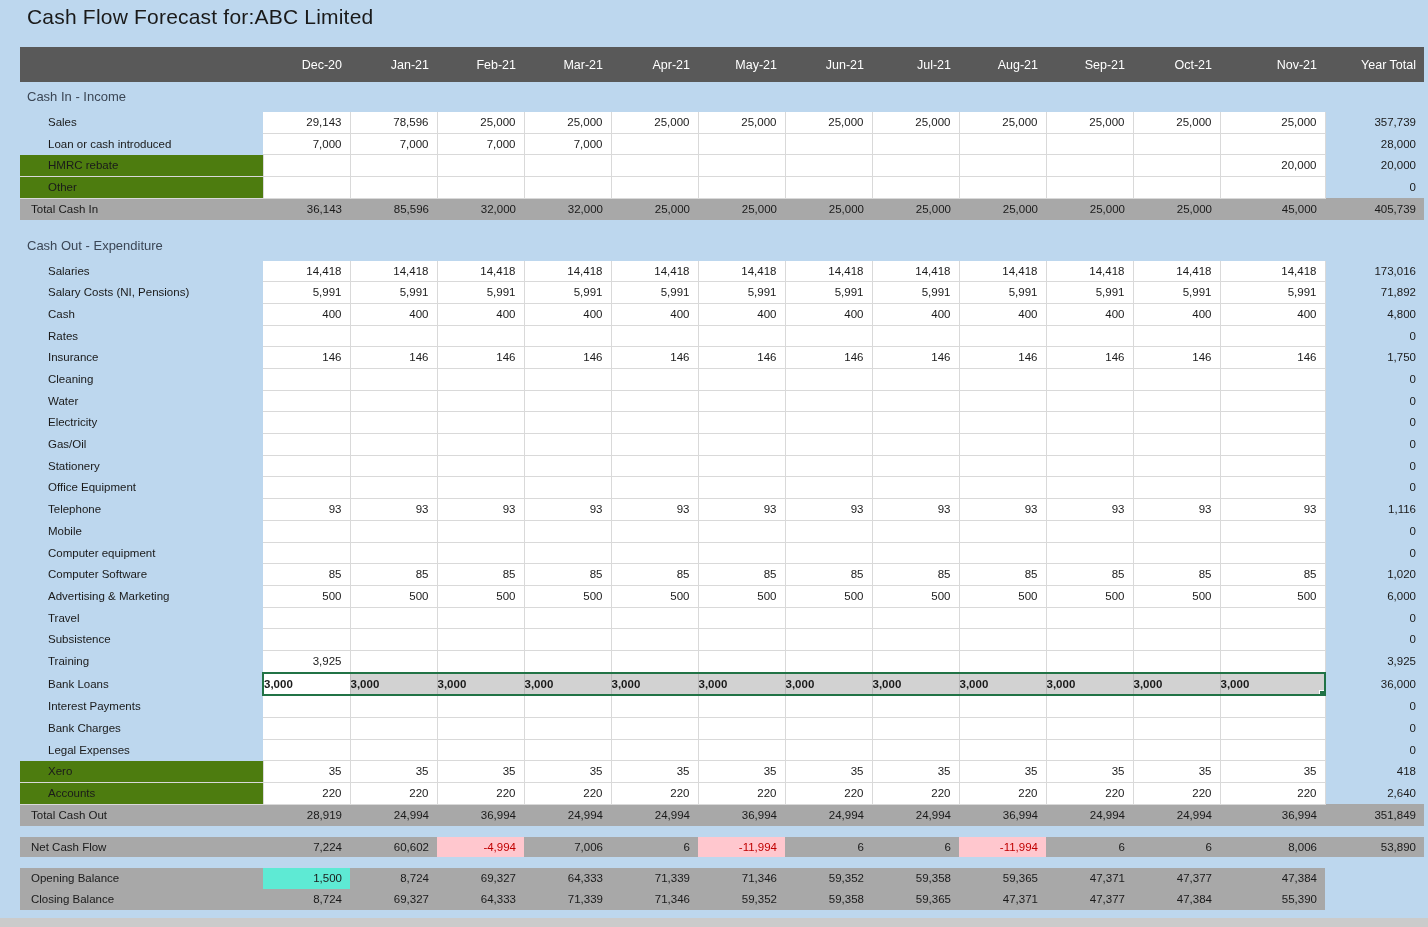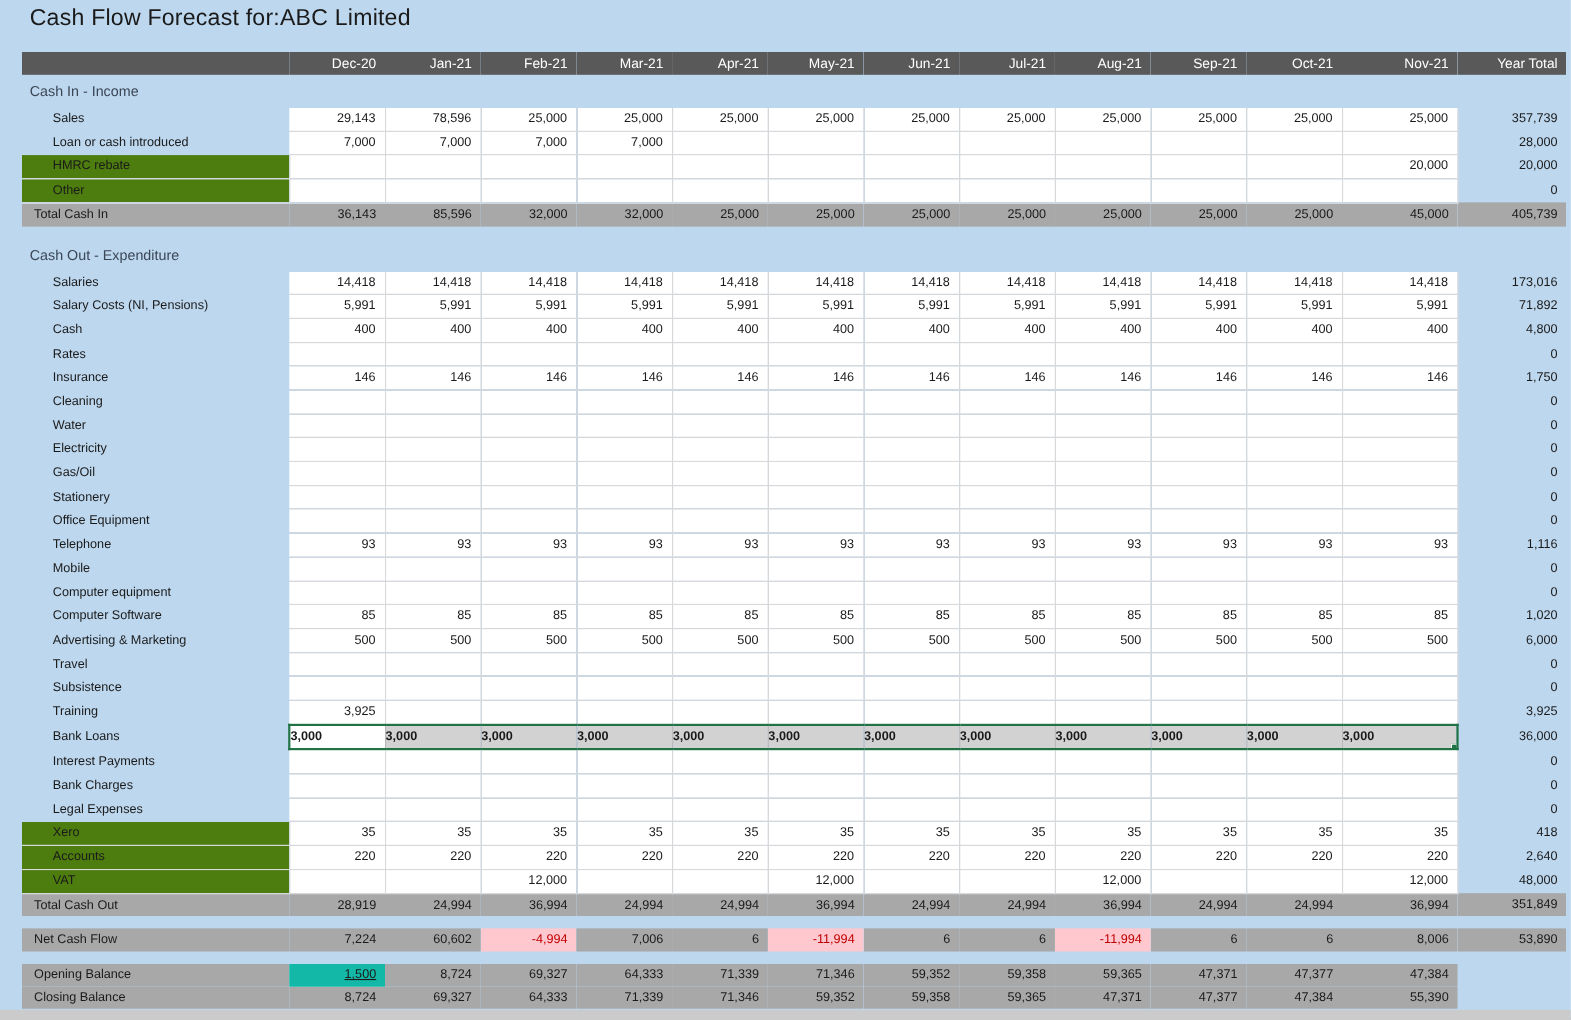--- a/index.html
+++ b/index.html
@@ -17,21 +17,21 @@
   .title .company { }
 
   table.sheet {
     position:absolute; left:20px; top:47px; width:1404px;
     border-collapse:collapse; table-layout:fixed;
     color:#1a1a1a;
   }
   th {
     background:var(--header-bg,#595959); color:var(--header-text,#fff);
     font-weight:400; font-size:12.5px; text-align:right;
-    height:21px; padding:0 8px 0 0; white-space:nowrap; overflow:hidden;
+    height:35px; padding:0 8px 0 0; white-space:nowrap; overflow:hidden;
   }
   td { font-size:11.5px; height:20.7px; line-height:20.7px; padding:0; white-space:nowrap; overflow:hidden; }
 
   td.section-cell {
     font-size:13px; color:var(--heading-text,#3b4655);
     height:27px; line-height:30px; padding-left:7px; vertical-align:bottom;margin-top:30px;
   }
   td.gap-cell { height:11px; line-height:11px; }
 
   td.lbl  { text-align:left; padding-left:28px; }
@@ -39,21 +39,21 @@
   td.val  {
     background:#fff; text-align:right; padding-right:8px;
     border-right:1px solid var(--grid,#d9d9d9);
     border-bottom:1px solid var(--grid,#d9d9d9);
   }
   td.yt   { text-align:right; padding-right:8px; }
 
   td.band    { background:var(--band-gray,#a8a8a8); text-align:right; padding-right:8px; }
   td.lbl-band{ text-align:left; padding-left:11px; padding-right:0;margin-top:19px; }
   td.yt-clear{ background:transparent; }
-  td.first-white { background:#14b8a6;text-decoration:underline; }
+  td.first-white { background:#5eead4; }
   td.neg  { background:var(--neg-bg,#ffc7ce); color:var(--neg-text,#c00000); }
 
   td.sel {
     background:var(--sel-gray,#d2d2d2); text-align:left; padding-right:8px;
     border-top:2px solid var(--sel-green,#217346);
     border-bottom:2px solid var(--sel-green,#217346);
     border-right:1px solid #b9b9b9;
     font-weight:bold;
   }
   td.sel-active { background:#fff; border-left:2px solid var(--sel-green,#217346); }
@@ -594,36 +594,20 @@
           <td class="val">220</td>
           <td class="val">220</td>
           <td class="val">220</td>
           <td class="val">220</td>
           <td class="val">220</td>
           <td class="val">220</td>
           <td class="val">220</td>
           <td class="yt">2,640</td>
         </tr>
         <tr>
-          <td class="lbl lbl-white">VAT</td>
-          <td class="val"></td>
-          <td class="val"></td>
-          <td class="val">12,000</td>
-          <td class="val"></td>
-          <td class="val"></td>
-          <td class="val">12,000</td>
-          <td class="val"></td>
-          <td class="val"></td>
-          <td class="val">12,000</td>
-          <td class="val"></td>
-          <td class="val"></td>
-          <td class="val">12,000</td>
-          <td class="yt">48,000</td>
-        </tr>
-        <tr>
           <td class="band lbl-band">Total Cash Out</td>
           <td class="band">28,919</td>
           <td class="band">24,994</td>
           <td class="band">36,994</td>
           <td class="band">24,994</td>
           <td class="band">24,994</td>
           <td class="band">36,994</td>
           <td class="band">24,994</td>
           <td class="band">24,994</td>
           <td class="band">36,994</td>

